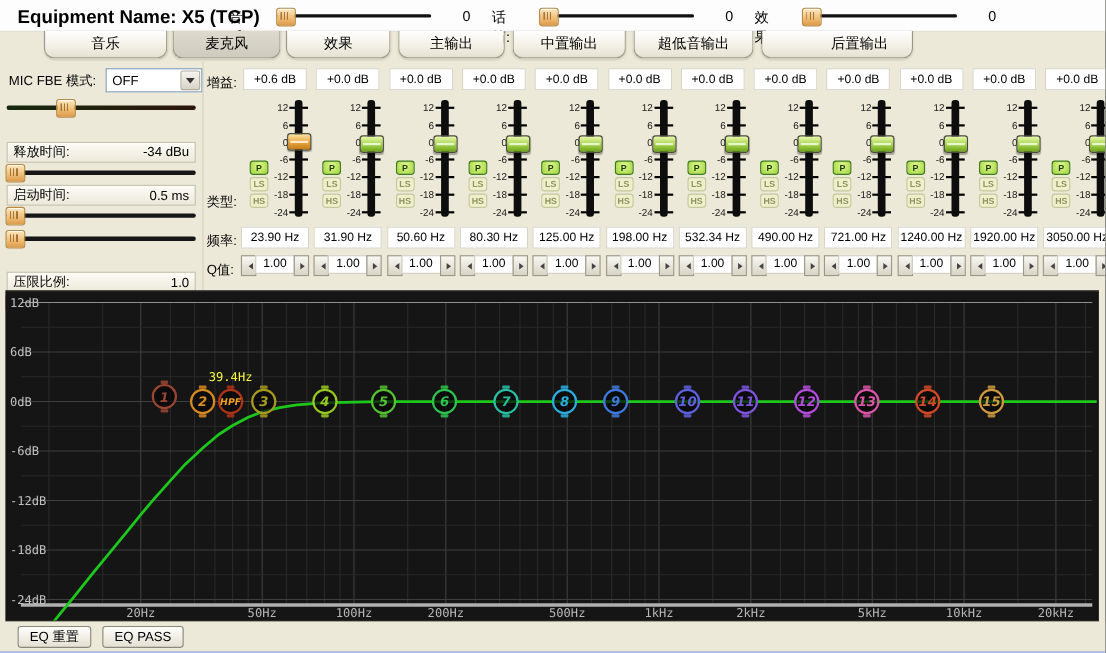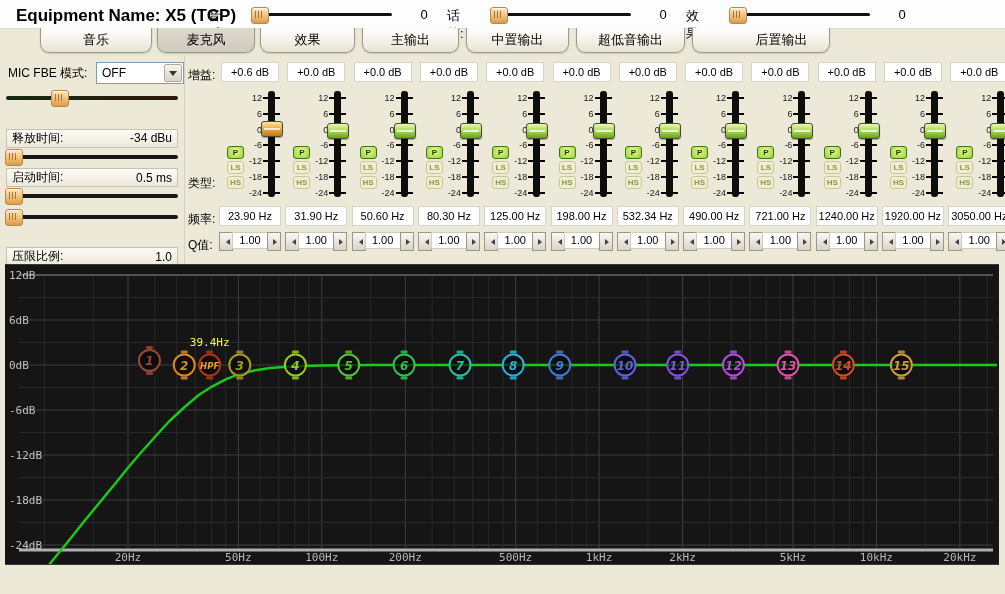--- a/index.html
+++ b/index.html
@@ -876,14 +876,18 @@
         <rect x="834.8739913418415" y="111.5" width="7" height="3" rx="1" fill="#d44a28" opacity="0.85"></rect>
         <circle cx="838.3739913418415" cy="100" r="10.5" fill="rgba(8,8,8,0.72)" stroke="#d44a28" stroke-width="2"></circle>
         <text x="838.3739913418415" y="104.5" fill="#d44a28" font-size="12" font-weight="bold" font-style="italic" text-anchor="middle" font-family="&quot;DejaVu Sans&quot;,sans-serif">14</text>
         <rect x="892.8550696045231" y="85.5" width="7" height="3" rx="1" fill="#cf9a3f" opacity="0.85"></rect>
         <rect x="892.8550696045231" y="111.5" width="7" height="3" rx="1" fill="#cf9a3f" opacity="0.85"></rect>
         <circle cx="896.3550696045231" cy="100" r="10.5" fill="rgba(8,8,8,0.72)" stroke="#cf9a3f" stroke-width="2"></circle>
         <text x="896.3550696045231" y="104.5" fill="#cf9a3f" font-size="12" font-weight="bold" font-style="italic" text-anchor="middle" font-family="&quot;DejaVu Sans&quot;,sans-serif">15</text>
       </svg>
   </div>
 
+  <div class="footer">
+    <button class="fbtn" style="left:16px">EQ 重置</button>
+    <button class="fbtn" style="left:93px">EQ PASS</button>
+  </div>
 
 </div>
 
 </body></html>

